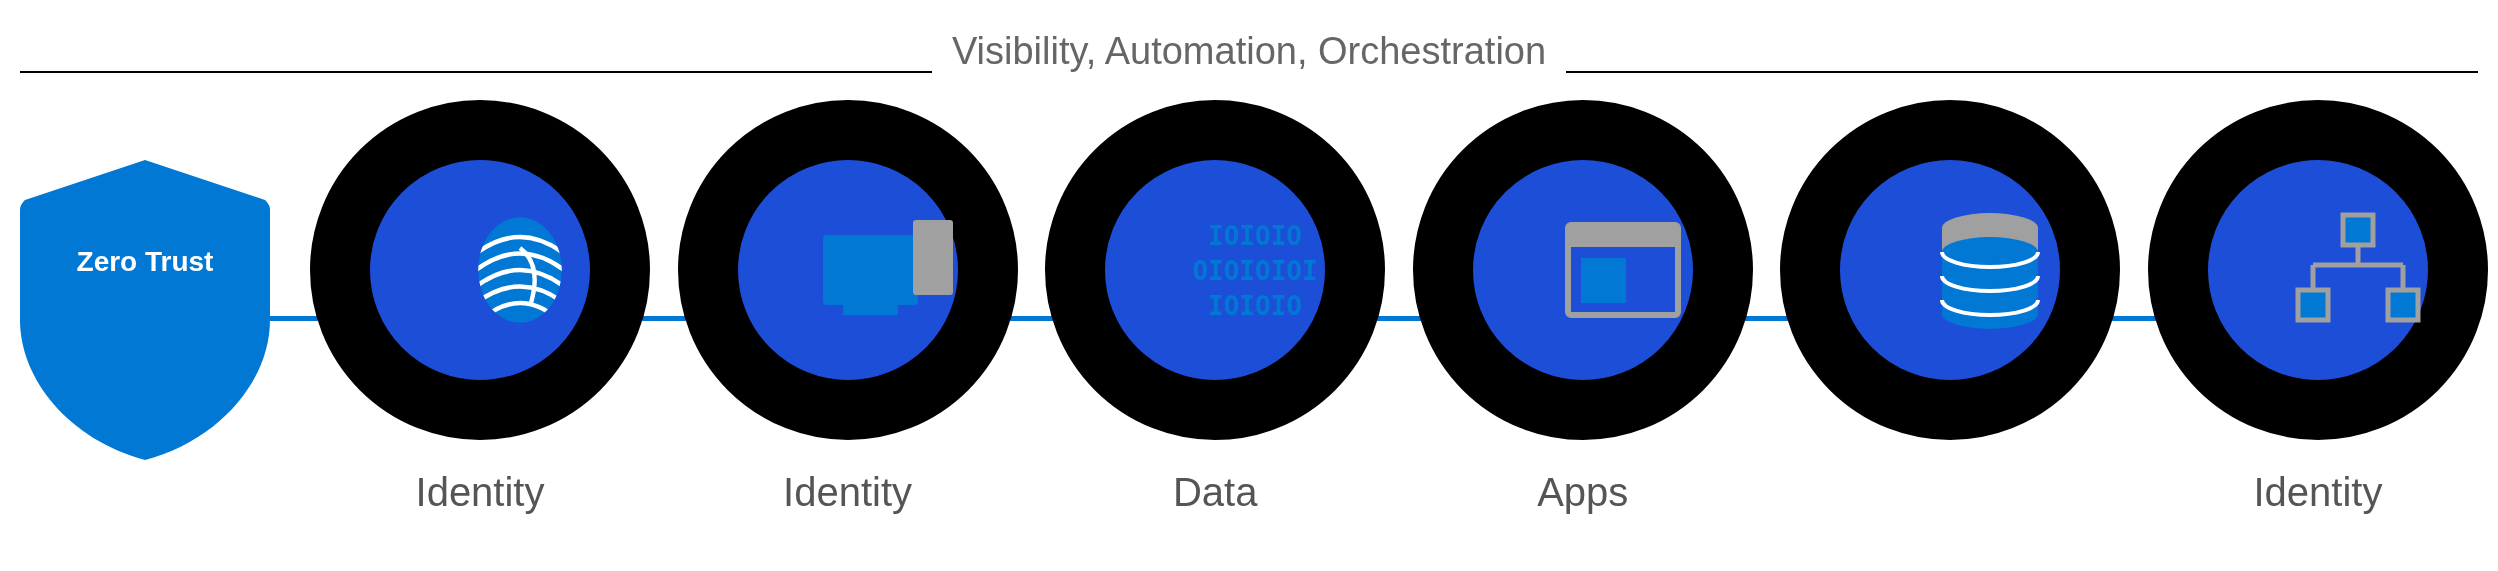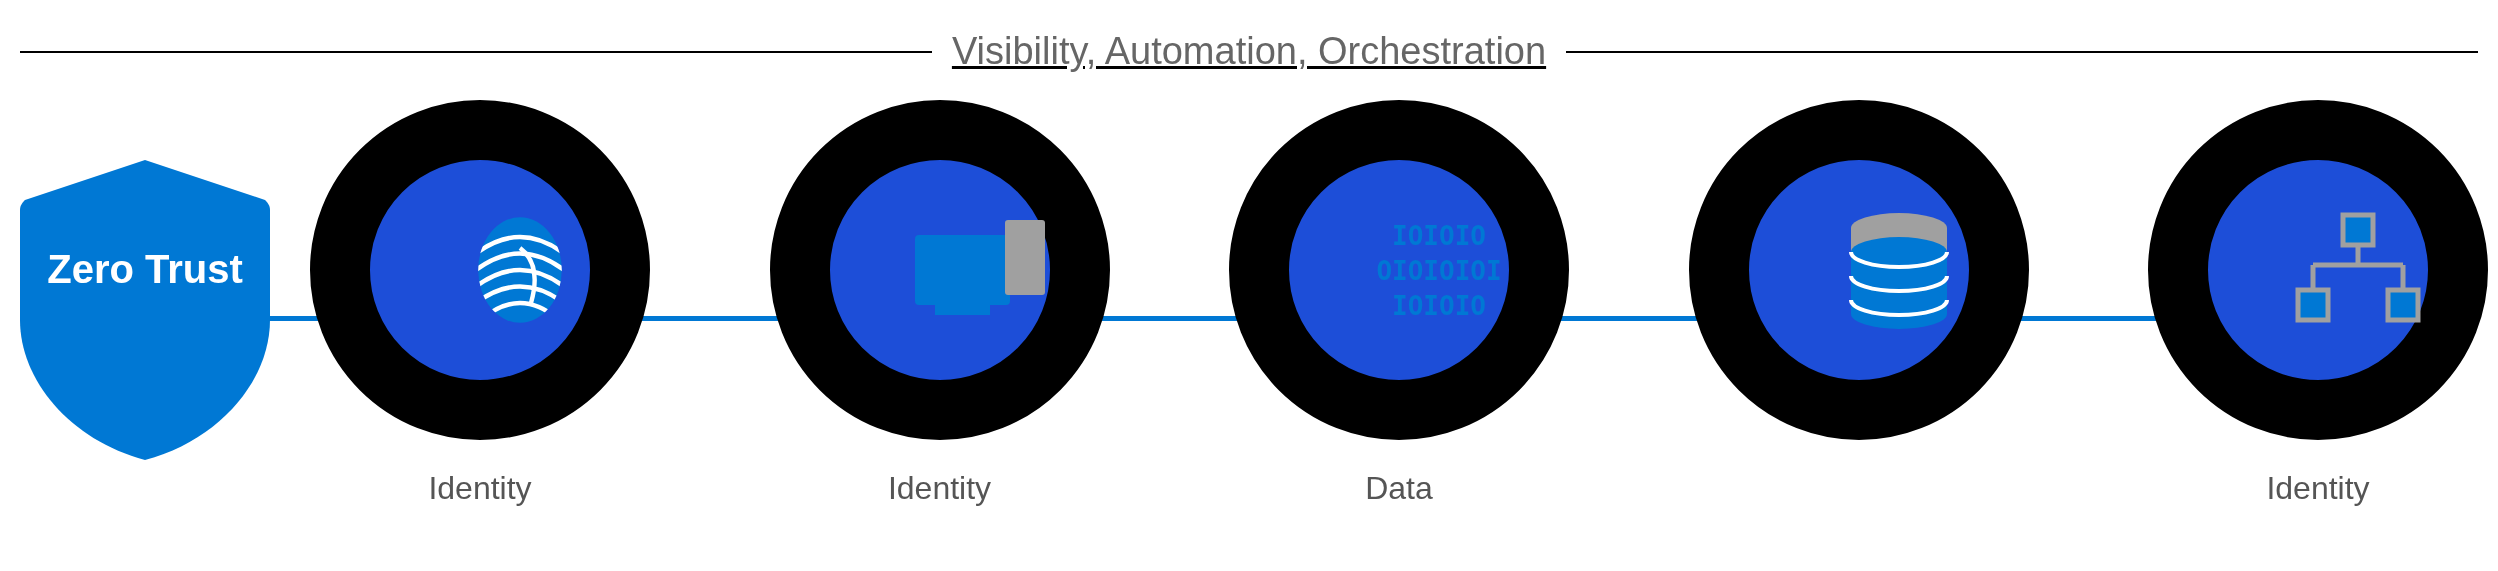--- a/index.html
+++ b/index.html
@@ -13,22 +13,21 @@
       width: 2498px;
       height: 571px;
       position: relative;
     }
     .header-line-container {
       position: absolute;
       top: 30px;
       left: 20px;
       right: 20px;
       display: flex;
-      align-items: center;
-      text-decoration: underline;
+      align-items: flex-end;
     }
     .header-line {
       flex: 1;
       height: 2px;
       background: #000;
     }
     .header-title {
       padding: 0 20px;
       font-size: 38px;
       color: #666;
@@ -59,21 +58,21 @@
       width: 100%;
       height: 100%;
     }
     .shield-text {
       position: absolute;
       top: 85px;
       left: 0;
       right: 0;
       text-align: center;
       color: white;
-      font-size: 40px;
+      font-size: 28px;
       font-weight: 600;
       line-height: 1.2;
     }
     .pillars-container {
       position: absolute;
       left: 310px;
       right: 10px;
       top: 100px;
       display: flex;
       justify-content: space-between;
@@ -89,21 +88,21 @@
       height: 340px;
       border-radius: 50%;
       border: 60px solid #000;
       background: #1d4ed8;
       display: flex;
       align-items: center;
       justify-content: flex-end;
     }
     .pillar-label {
       margin-top: 30px;
-      font-size: 32px;
+      font-size: 40px;
       color: #555;
       font-weight: 400;
     }
     .icon-box {
       width: 140px;
       height: 140px;
       display: flex;
       align-items: center;
       justify-content: center;
     }
@@ -175,20 +174,32 @@
         <svg viewBox="0 0 140 110" width="140" height="110">
           <text x="70" y="30" text-anchor="middle" font-family="monospace" font-size="26" font-weight="bold" fill="#0078d4">IOIOIO</text>
           <text x="70" y="65" text-anchor="middle" font-family="monospace" font-size="26" font-weight="bold" fill="#0078d4">OIOIOIOI</text>
           <text x="70" y="100" text-anchor="middle" font-family="monospace" font-size="26" font-weight="bold" fill="#0078d4">IOIOIO</text>
         </svg>
       </div>
     </div>
     <div class="pillar-label">Data</div>
   </div>
 
+  <div class="pillar">
+    <div class="ring">
+      <div class="icon-box">
+        <svg viewBox="0 0 120 100" width="120" height="100">
+          <rect x="5" y="5" width="110" height="90" rx="3" fill="none" stroke="#a0a0a0" stroke-width="6"></rect>
+          <rect x="5" y="5" width="110" height="22" fill="#a0a0a0"></rect>
+          <rect x="18" y="38" width="45" height="45" fill="#0078d4"></rect>
+        </svg>
+      </div>
+    </div>
+    <div class="pillar-label">Apps</div>
+  </div>
 
   <div class="pillar">
     <div class="ring">
       <div class="icon-box">
         <svg viewBox="0 0 110 120" width="110" height="120">
           <ellipse cx="55" cy="18" rx="48" ry="15" fill="#a0a0a0"></ellipse>
           <path d="M 7 18 L 7 40 A 48 15 0 0 0 103 40 L 103 18" fill="#a0a0a0"></path>
           <ellipse cx="55" cy="42" rx="48" ry="15" fill="#0078d4"></ellipse>
           <path d="M 7 42 L 7 64 A 48 15 0 0 0 103 64 L 103 42" fill="#0078d4"></path>
           <ellipse cx="55" cy="66" rx="48" ry="15" fill="#0078d4"></ellipse>

